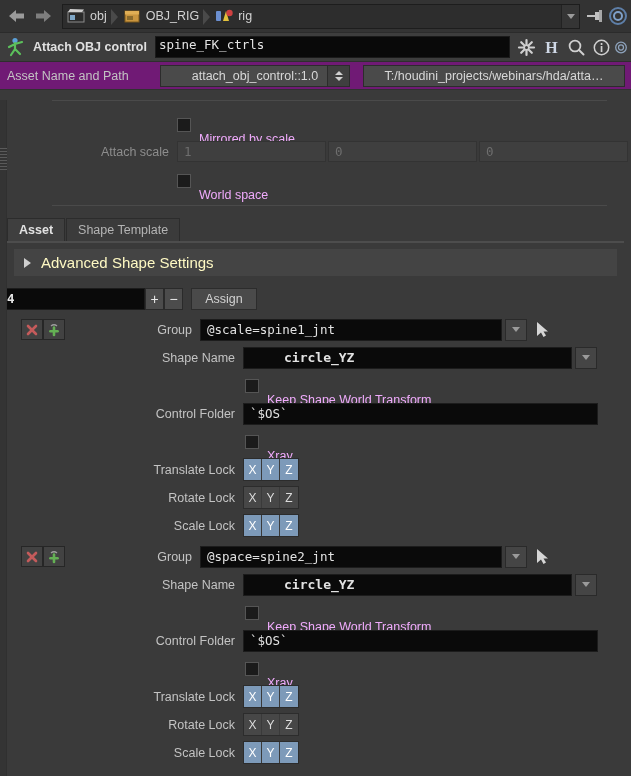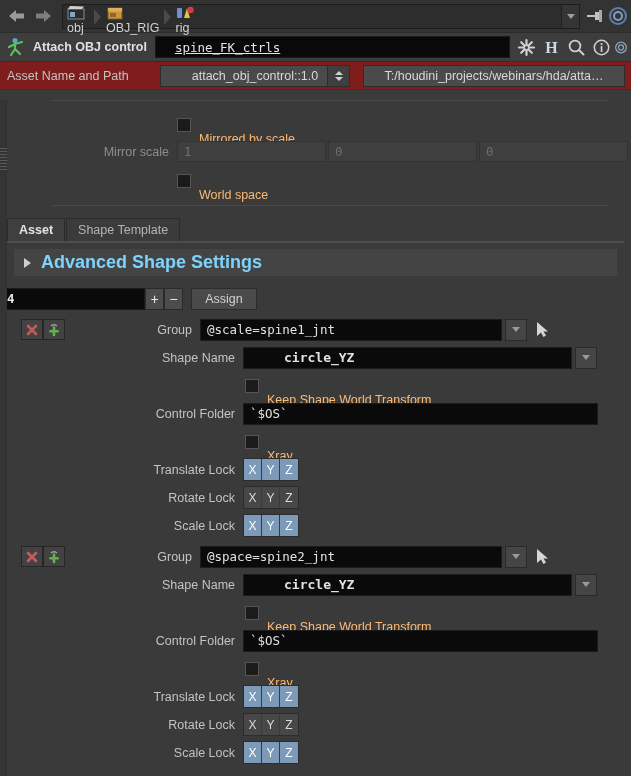--- a/index.html
+++ b/index.html
@@ -23,21 +23,21 @@
     width: 26px; height: 26px; display: flex; align-items: center; justify-content: center;
     color: #9a9a9a;
   }
   .navbtn svg { display: block; }
   .crumbbox {
     flex: 1; height: 25px; margin: 0 3px 0 6px;
     background: #2d2d2d; border: 1px solid #1d1d1d;
     display: flex; align-items: center; position: relative;
     padding-left: 4px;
   }
-  .crumb { display: flex; height: 100%; padding-right: 2px; flex-direction: column; }
+  .crumb { display: flex; align-items: center; height: 100%; padding-right: 2px; }
   .crumb .ic { width: 18px; height: 16px; margin-right: 5px; position: relative; }
   .crumb .lbl { color: #d2d2d2; font-size: 12.5px; }
   .sep { width: 14px; height: 100%; position: relative; }
   .sep::before {
     content:""; position: absolute; left: 2px; top: 4px;
     border-left: 7px solid #4a4a4a; border-top: 8px solid transparent; border-bottom: 8px solid transparent;
   }
   .crumb-drop {
     position: absolute; right: 0; top: 0; width: 18px; height: 100%;
     background: #353535; border-left: 1px solid #222;
@@ -51,29 +51,29 @@
   .nodehdr {
     height: 29px; background: #3d3d3d;
     display: flex; align-items: center; padding: 0 2px 0 6px;
     border-bottom: 1px solid #2e2e2e;
   }
   .nodehdr .nicon { width: 22px; height: 20px; position: relative; margin-right: 5px; }
   .nodehdr .ntitle { font-weight: bold; color: #e0e0e0; font-size: 12.5px; white-space: nowrap; }
   .namefield {
     flex: 1; height: 22px; margin: 0 4px 0 8px;
     background: #090909; border: 1px solid #1a1a1a;
-    display: flex; align-items: center; padding: 0 19px;
-    font-family: "DejaVu Sans Mono", monospace; font-size: 12.5px; color: #e4e4e4; text-decoration: underline;
+    display: flex; padding: 0 3px;
+    font-family: "DejaVu Sans Mono", monospace; font-size: 12.5px; color: #e4e4e4;
   }
   .hdricons { display: flex; align-items: center; gap: 1px; padding-right: 1px; }
   .hdricons .hi { width: 24px; height: 24px; display: flex; align-items: center; justify-content: center; color: #cfcfcf; }
 
   
   .assetrow {
-    height: 28px; background: #7f1d1d; display: flex; align-items: center;
+    height: 28px; background: #701a75; display: flex; align-items: center;
     border-bottom: 1px solid #313131;
   }
   .assetlbl { width: 160px; padding-left: 7px; color: #c3c3c3; font-size: 12.5px; }
   .combo {
     width: 190px; height: 22px; background: #4a4a4a; border: 1px solid #2c2c2c;
     display: flex; align-items: center; justify-content: center; position: relative;
     color: #d8d8d8; font-size: 12.5px;
   }
   .combo .spin {
     position: absolute; right: 0; top: 0; width: 22px; height: 100%;
@@ -102,21 +102,21 @@
 
   .sect { padding-left: 7px; }
   .hr { height: 1px; background: #4a4a4a; margin: 0 24px 0 45px; }
 
   .row { display: flex; align-items: center; height: 25px; }
   .lbl-r { text-align: right; color: #c3c3c3; font-size: 12.5px; padding-right: 8px; }
 
   .chk {
     width: 14px; height: 14px; background: #1b1b1b; border: 1px solid #555;
   }
-  .chklbl { color: #fdba74; font-size: 12.5px; margin-left: 8px; margin-top: 29px; }
+  .chklbl { color: #f0abfc; font-size: 12.5px; margin-left: 8px; margin-top: 29px; }
 
   .numfld {
     height: 21px; background: #3f3f3f; border: 1px solid #333;
     display: flex; align-items: center; padding-left: 6px;
     color: #6e6e6e; font-size: 12.5px; font-family: "DejaVu Sans Mono", monospace;
   }
 
   
   .tabs { display: flex; align-items: flex-end; height: 24px; margin-left: 7px; }
   .tab {
@@ -126,21 +126,21 @@
   }
   .tab.active { background: #4d4d4d; color: #f0f0f0; font-weight: bold; }
   .tab.semi { background: #3f3f3f; color: #e2e2e2; font-weight: bold; }
   .tabline { height: 2px; background: #4d4d4d; margin-left: 7px; }
 
   .advbar {
     height: 27px; background: #444444; display: flex; align-items: center;
     padding-left: 10px; margin: 6px 0 0 14px;
   }
   .tri-right { width:0;height:0;border-top:5px solid transparent;border-bottom:5px solid transparent;border-left:7px solid #cfcfcf; margin-right:10px; }
-  .advlbl { color: #7dd3fc; font-size: 18px; font-weight: bold; }
+  .advlbl { color: #fef9c3; font-size: 15px; }
 
   .blkfld {
     height: 22px; background: #0a0a0a; border: 1px solid #1c1c1c;
     display: flex; align-items: center; padding-left: 6px;
     color: #e6e6e6; font-size: 12.5px; font-weight: bold;
     font-family: "DejaVu Sans Mono", monospace;
   }
   .pmbtn {
     width: 19px; height: 22px; background: #4c4c4c; border: 1px solid #2a2a2a;
     display: flex; align-items: center; justify-content: center;
@@ -320,21 +320,21 @@
     <div class="sect">
       <div class="hr" style="margin-top:10px"></div>
 
       <div class="row" style="margin-top:11px">
         <div style="width:170px"></div>
         <div class="chk"></div>
         <div class="chklbl">Mirrored by scale</div>
       </div>
 
       <div class="row" style="margin-top:2px">
-        <div class="lbl-r" style="width:170px;color:#8d8d8d">Mirror scale</div>
+        <div class="lbl-r" style="width:170px;color:#8d8d8d">Attach scale</div>
         <div class="numfld" style="width:149px">
           <span>1</span>
         </div>
         <div class="numfld" style="width:149px;margin-left:2px">
           <span>0</span>
         </div>
         <div class="numfld" style="width:149px;margin-left:2px">
           <span>0</span>
         </div>
       </div>

